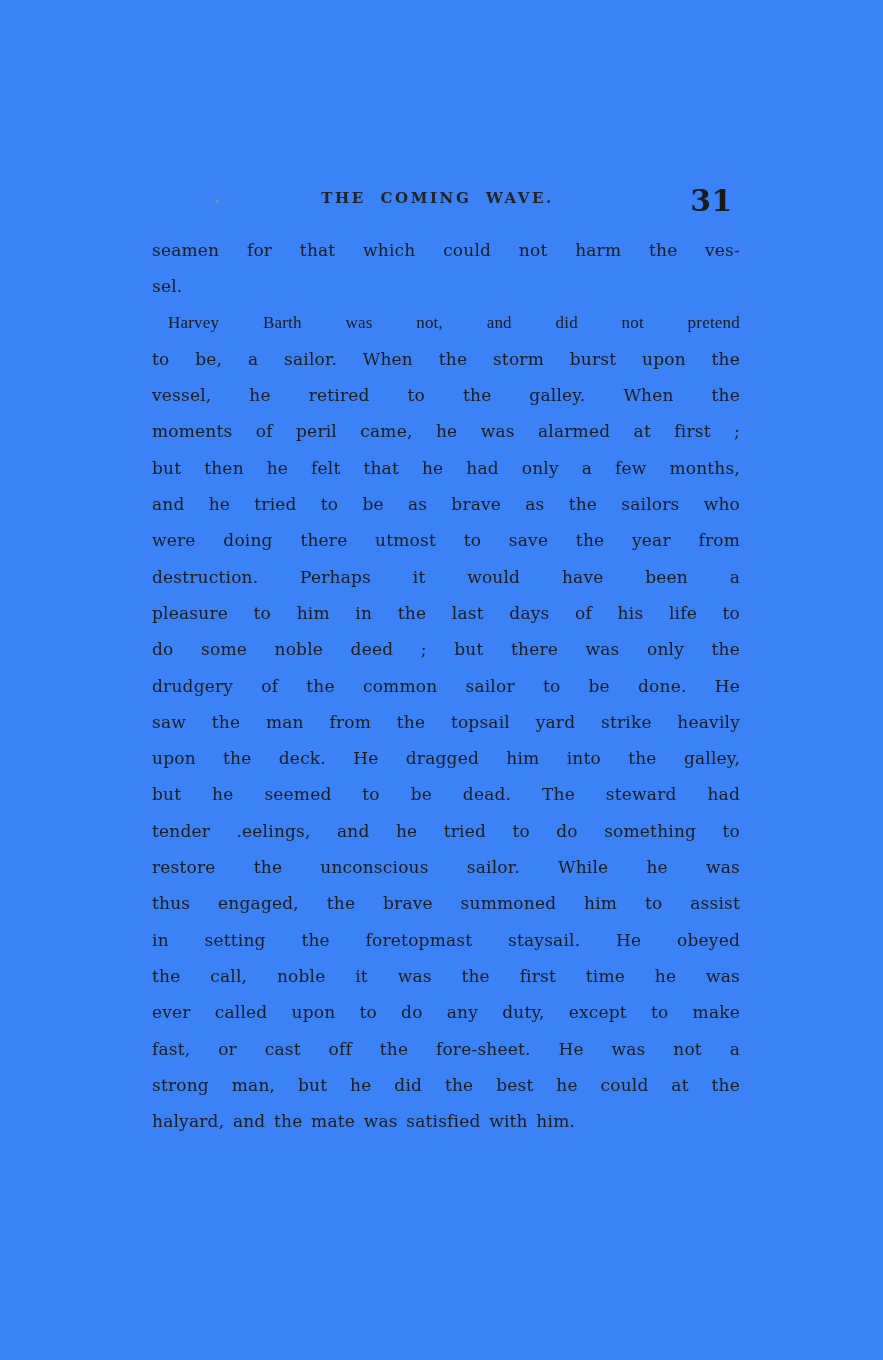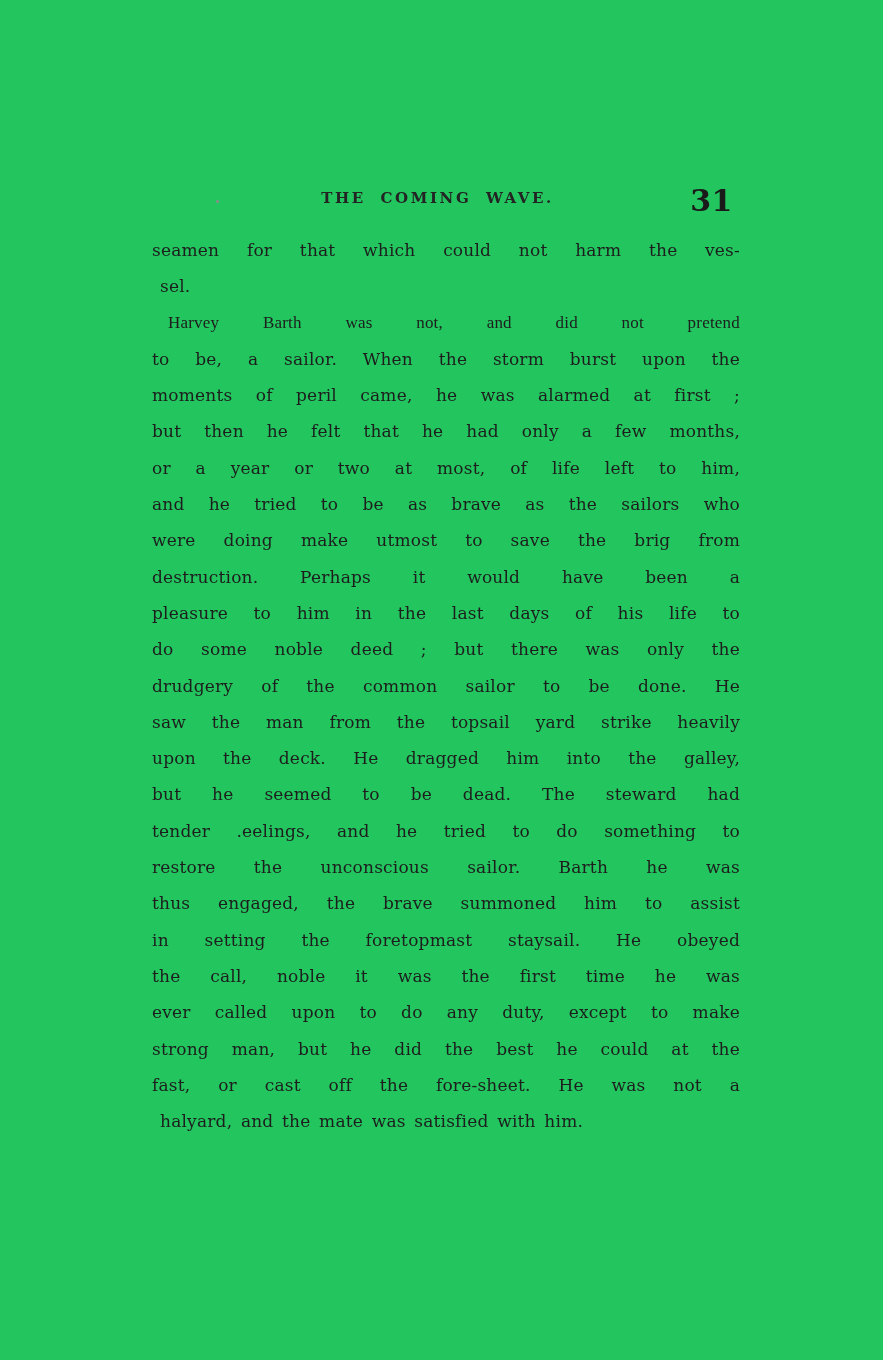--- a/index.html
+++ b/index.html
@@ -4,21 +4,21 @@
 <style>
   html, body {
     margin: 0;
     padding: 0;
     background: #ffffff;
   }
   .book-page {
     position: relative;
     width: 883px;
     height: 1360px;
-    background: #22c55e;
+    background: #3b82f6;
     font-family: "DejaVu Serif", serif;
     color: #1d1d1d;
     overflow: hidden;
   }
   .running-header {
     position: absolute;
     top: 189px;
     left: 0;
     width: 100%;
     height: 24px;
@@ -65,56 +65,55 @@
     text-align: justify;
     text-align-last: justify;
     letter-spacing: 0.2px;
     word-spacing: 2px;
     white-space: normal;
   }
   .line.para-end {
     text-align: left;
     text-align-last: left;
     word-spacing: 3px;
-    margin-left: 8px;
   }
   .line.indent {
     text-indent: 16px;
     font-family: Liberation Serif, serif;
   }
 </style>
 </head>
 <body>
 
 <div class="book-page">
   <div class="scan-speck"></div>
   <div class="running-header">
     <span class="header-title">THE COMING WAVE.</span>
     <span class="page-number">31</span>
   </div>
   <div class="text-body">
       <div class="line">seamen for that which could not harm the ves-</div>
       <div class="line para-end">sel.</div>
       <div class="line indent">Harvey Barth was not, and did not pretend</div>
       <div class="line">to be, a sailor. When the storm burst upon the</div>
+      <div class="line">vessel, he retired to the galley. When the</div>
       <div class="line">moments of peril came, he was alarmed at first ;</div>
       <div class="line">but then he felt that he had only a few months,</div>
-      <div class="line">or a year or two at most, of life left to him,</div>
       <div class="line">and he tried to be as brave as the sailors who</div>
-      <div class="line">were doing make utmost to save the brig from</div>
+      <div class="line">were doing there utmost to save the year from</div>
       <div class="line">destruction. Perhaps it would have been a</div>
       <div class="line">pleasure to him in the last days of his life to</div>
       <div class="line">do some noble deed ; but there was only the</div>
       <div class="line">drudgery of the common sailor to be done. He</div>
       <div class="line">saw the man from the topsail yard strike heavily</div>
       <div class="line">upon the deck. He dragged him into the galley,</div>
       <div class="line">but he seemed to be dead. The steward had</div>
       <div class="line">tender .eelings, and he tried to do something to</div>
-      <div class="line">restore the unconscious sailor. Barth he was</div>
+      <div class="line">restore the unconscious sailor. While he was</div>
       <div class="line">thus engaged, the brave summoned him to assist</div>
       <div class="line">in setting the foretopmast staysail. He obeyed</div>
       <div class="line">the call, noble it was the first time he was</div>
       <div class="line">ever called upon to do any duty, except to make</div>
+      <div class="line">fast, or cast off the fore-sheet. He was not a</div>
       <div class="line">strong man, but he did the best he could at the</div>
-      <div class="line">fast, or cast off the fore-sheet. He was not a</div>
       <div class="line para-end">halyard, and the mate was satisfied with him.</div>
     </div>
 </div>
 
 </body></html>

